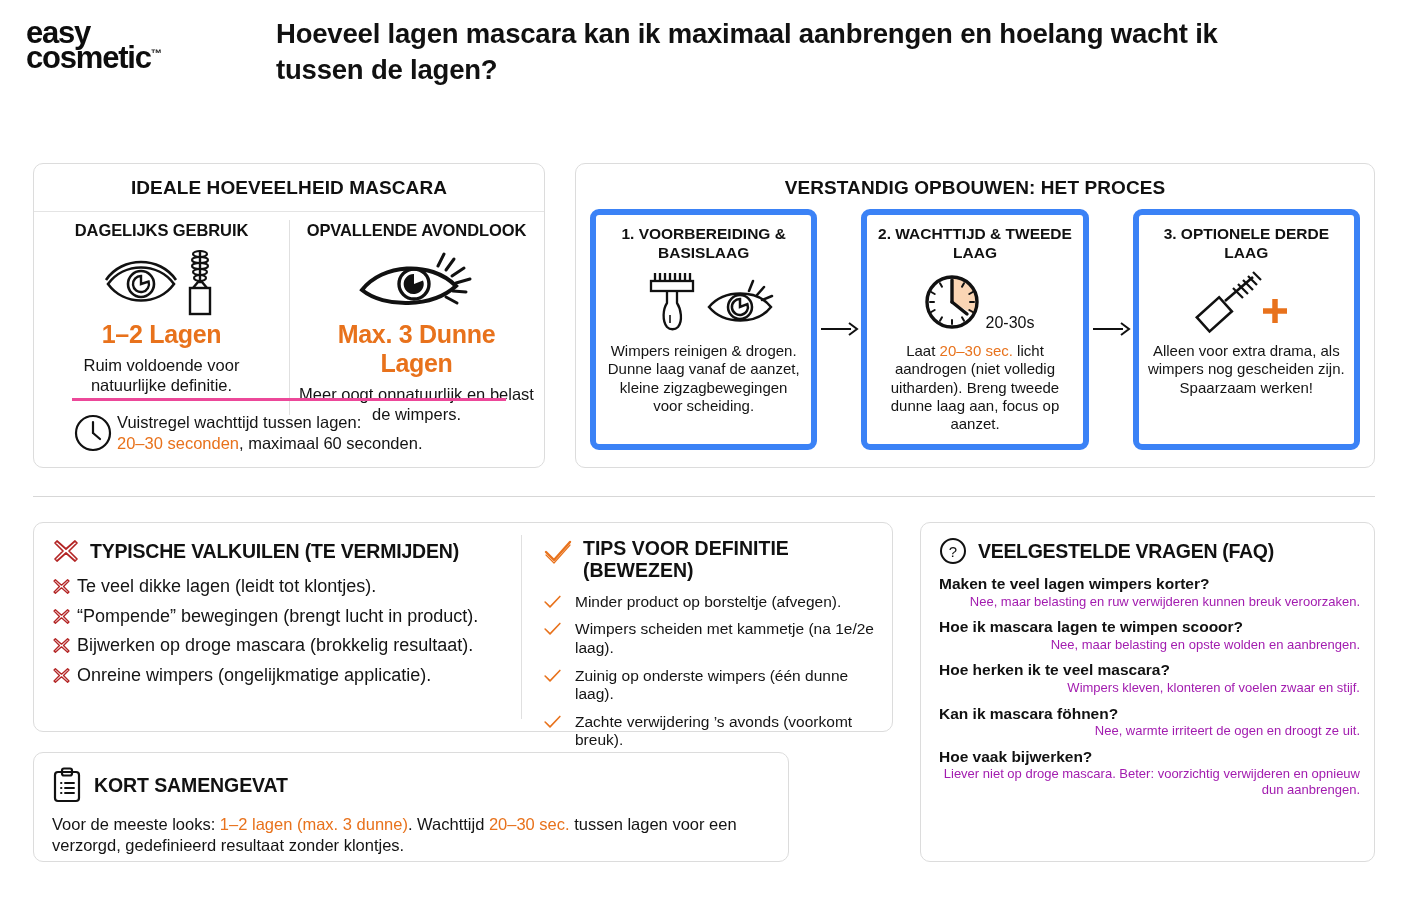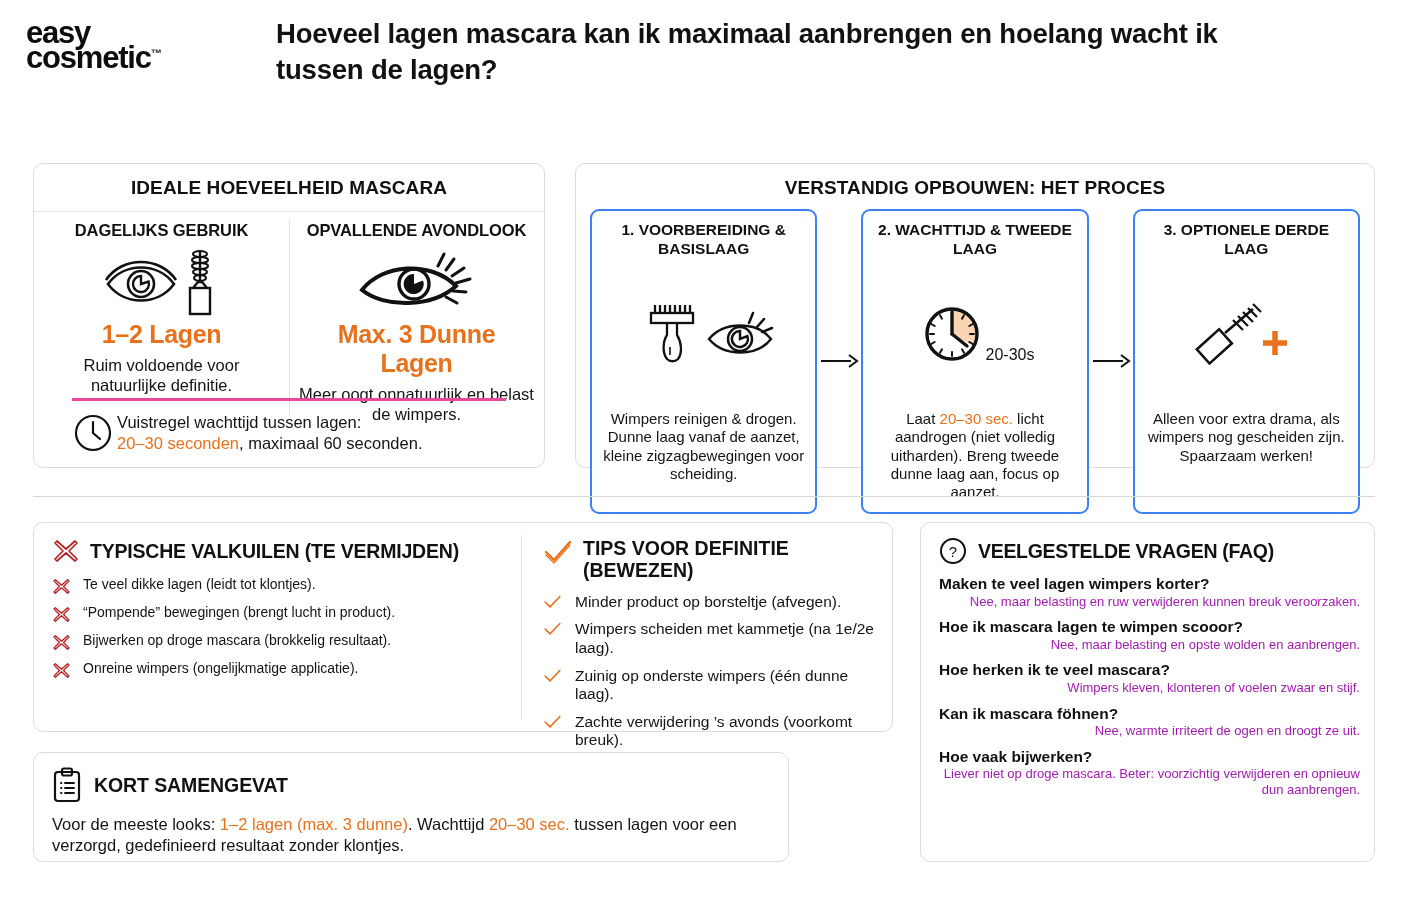--- a/index.html
+++ b/index.html
@@ -64,23 +64,23 @@
     display: flex; align-items: center; gap: 3px;
   }
   .rule-text { font-size: 16.5px; line-height: 1.28; color: #141414; }
   .orange { color: #e8721c; }
 
   
   #proces-card { left: 575px; top: 163px; width: 800px; height: 305px; }
   #proces-card .hdr { padding: 13px 0 10px; }
   .steps { display: flex; align-items: stretch; padding: 0 14px 14px; gap: 0; }
   .step {
-    border: 2px solid #3b82f6; border-radius: 9px; background: #fff;
+    border: 6px solid #3b82f6; border-radius: 9px; background: #fff;
     flex: 1 1 0; padding: 10px 8px 10px; text-align: center;
-    display: flex; flex-direction: column; min-width: 0; gap: 36px;
+    display: flex; flex-direction: column; min-width: 0;
   }
   .step-title { font-weight: 800; font-size: 15.5px; line-height: 1.2; color: #111; }
   .step-icon { height: 72px; display: flex; align-items: center; justify-content: center; margin-top: 4px; }
   .step-desc { font-size: 15px; line-height: 1.22; color: #141414; margin-top: 4px; }
   .arrow {
     flex: 0 0 44px; display: flex; align-items: center; justify-content: center;
   }
 
   
   #mid-divider {
@@ -97,22 +97,22 @@
   }
   .pit-left { width: 487px; padding: 14px 10px 0 18px; }
   .pit-right { flex: 1; padding: 14px 12px 0 22px; }
   .blk-head {
     display: flex; align-items: center; gap: 10px; margin-bottom: 11px;
   }
   .blk-head-txt { font-weight: 800; font-size: 19.5px; color: #111; letter-spacing: -0.2px; }
   .tips-head-txt { font-weight: 800; font-size: 19.5px; color: #111; text-align: left; line-height: 1.15; }
   ul.bullets { list-style: none; }
   ul.bullets li {
-    display: flex; align-items: flex-start; gap: 12px;
-    font-size: 14px; line-height: 1.2; color: #141414; margin-bottom: 8px;
+    display: flex; align-items: flex-start; gap: 6px;
+    font-size: 18px; line-height: 1.2; color: #141414; margin-bottom: 8px;
   }
   ul.bullets.tips li { font-size: 15.5px; margin-bottom: 9px; gap: 13px; }
   .bullet-ico { flex: 0 0 auto; margin-top: 1px; }
 
   
   #sum-card { left: 33px; top: 752px; width: 756px; height: 110px; }
   .sum-inner { padding: 14px 20px 0 18px; }
   .sum-head { display: flex; align-items: center; gap: 12px; }
   .sum-head-txt { font-weight: 800; font-size: 19.5px; color: #111; letter-spacing: -0.1px; }
   .sum-text { font-size: 16.5px; line-height: 1.3; margin-top: 11px; color: #141414; }

